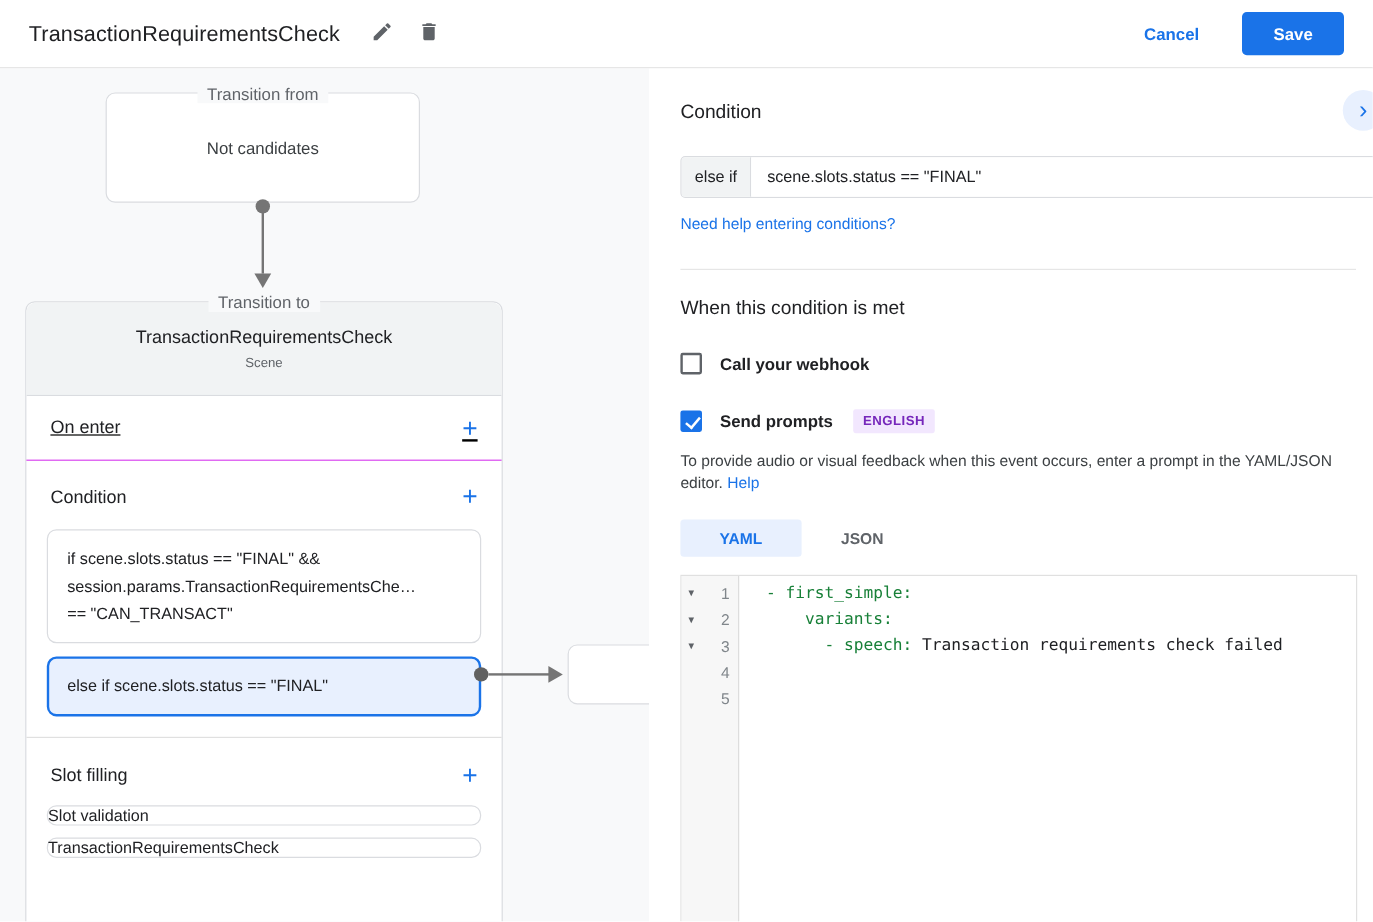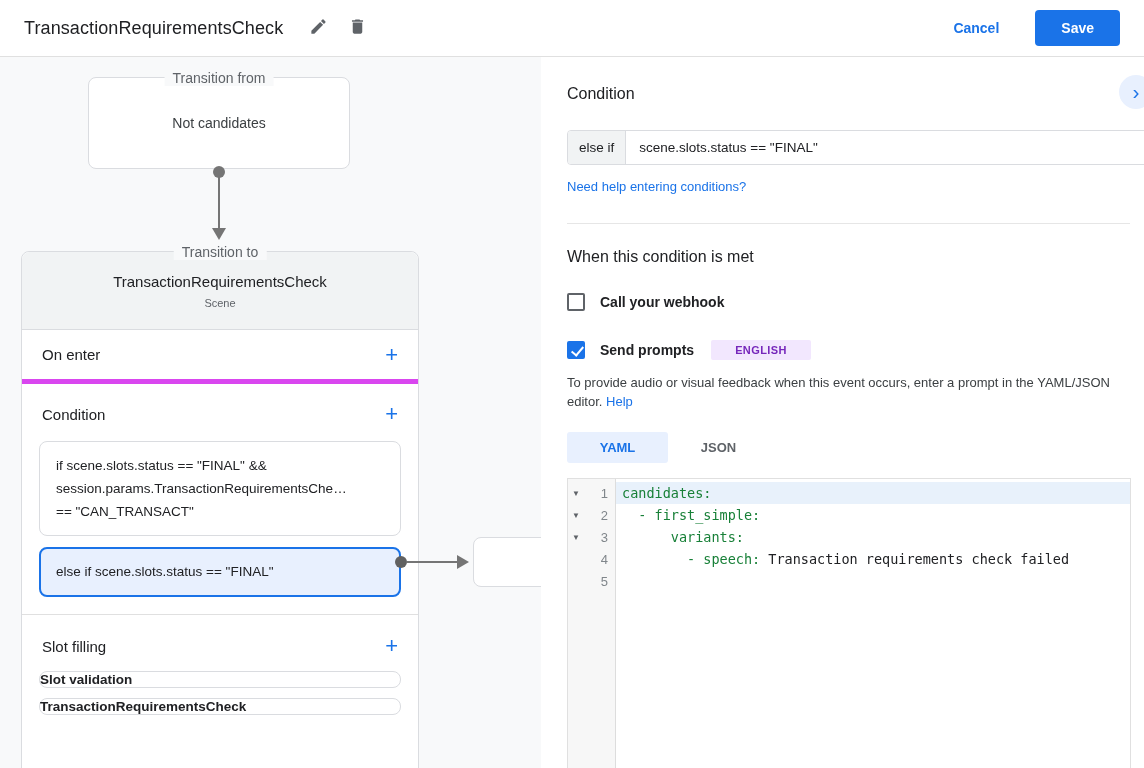--- a/index.html
+++ b/index.html
@@ -28,32 +28,32 @@
   .v-line { position:absolute; left:218px; top:115px; width:2px; height:56px; background:#757575; }
   .v-arrowhead { position:absolute; left:212px; top:171px; width:0; height:0; border-left:7px solid transparent; border-right:7px solid transparent; border-top:12px solid #757575; }
 
   .to-card { position:absolute; left:21px; top:194px; width:398px; height:580px; background:#fff; border:1px solid #dadce0; border-radius:8px; }
   .to-card .legend { top:-8px; }
   .card-header { background:#f1f3f4; border-bottom:1px solid #dadce0; border-radius:8px 8px 0 0; height:78px; display:flex; flex-direction:column; align-items:center; justify-content:center; }
   .card-title { font-size:15px; color:#202124; }
   .card-subtitle { font-size:11px; color:#5f6368; margin-top:7px; }
 
   .row-heading { display:flex; align-items:center; justify-content:space-between; padding:0 20px; }
-  .sec-onenter { height:54px; border-bottom:5px solid #d946ef; }
+  .sec-onenter { height:54px; border-bottom:1px solid #d946ef;text-decoration:underline; }
   .sec-label { font-size:15px; color:#202124; }
   .plus-btn { background:none; border:none; color:#1a73e8; font-size:22px; font-weight:normal; line-height:1; cursor:pointer; padding:0; }
 
   .sec-condition { border-bottom:1px solid #e0e0e0; padding:14px 0 17px; }
   .sec-condition .row-heading { height:32px; }
   .cond-box { margin:11px 17px 0; background:#fff; border:1px solid #dadce0; border-radius:8px; padding:12px 16px; font-size:13.5px; color:#202124; line-height:23px; cursor:pointer; }
   .cond-box.selected { background:#e8f0fe; border:2px solid #1a73e8; padding:13px 15px; line-height:20px; }
 
   .sec-slot { padding:16px 0; }
   .sec-slot .row-heading { height:30px; }
-  .slot-box { margin:10px 17px 0; background:#fff; border:1px solid #dadce0; border-radius:8px; font-size:13.5px; color:#202124; cursor:pointer;font-weight:bold; }
+  .slot-box { margin:10px 17px 0; background:#fff; border:1px solid #dadce0; border-radius:8px; font-size:13.5px; color:#202124; cursor:pointer; }
 
   .h-dot { position:absolute; left:395px; top:499px; width:12px; height:12px; border-radius:50%; background:#616161; }
   .h-line { position:absolute; left:407px; top:504px; width:51px; height:2px; background:#757575; }
   .h-arrowhead { position:absolute; left:457px; top:498px; width:0; height:0; border-top:7px solid transparent; border-bottom:7px solid transparent; border-left:12px solid #757575; }
   .target-box { position:absolute; left:473px; top:480px; width:90px; height:50px; background:#fff; border:1px solid #dadce0; border-radius:8px; cursor:pointer; }
 
   
   .panel-top { padding:28px 14px 0 26px; position:relative; }
   .panel-h { font-size:16px; color:#202124; font-weight:normal; }
   .collapse-btn { position:absolute; left:578px; top:18px; width:34px; height:34px; border-radius:50%; background:#e8f0fe; border:none; color:#1a73e8; font-size:21px; line-height:34px; text-align:center; cursor:pointer; padding:0; }
@@ -64,21 +64,21 @@
   .panel-divider { border-bottom:1px solid #e6e6e6; margin-top:28px; }
 
   .panel-met { padding:24px 14px 0 26px; }
   .check-row { display:flex; align-items:center; }
   .row-webhook { margin-top:27px; }
   .row-prompts { margin-top:29px; }
   .checkbox { width:18px; height:18px; border:2px solid #5f6368; border-radius:2px; background:#fff; flex:none; cursor:pointer; position:relative; }
   .checkbox.checked { border-color:#1a73e8; background:#1a73e8; }
   .checkbox.checked::after { content:""; position:absolute; left:5px; top:1px; width:5px; height:10px; border:solid #fff; border-width:0 2px 2px 0; transform:rotate(40deg); }
   .check-label { margin-left:15px; font-size:14px; font-weight:bold; color:#202124; }
-  .lang-badge { margin-left:17px; background:#f2e7fe; color:#7627bb; font-size:11px; font-weight:bold; letter-spacing:.4px; padding:4px 24px; border-radius:2px; }
+  .lang-badge { margin-left:17px; background:#f2e7fe; color:#7627bb; font-size:11px; font-weight:bold; letter-spacing:.4px; padding:4px 8px; border-radius:2px; }
   .met-desc { margin-top:13px; width:566px; font-size:13px; color:#3c4043; line-height:1.48; }
   .met-desc a { color:#1a73e8; text-decoration:none; }
 
   .tabs { display:flex; margin-top:21px; }
   .tab { width:101px; height:31px; display:flex; align-items:center; justify-content:center; font-size:13px; font-weight:bold; color:#5f6368; cursor:pointer; border-radius:3px; }
   .tab.active { background:#e8f0fe; color:#1a73e8; }
 
   .editor { margin-top:15px; width:564px; height:300px; border:1px solid #e0e0e0; display:flex; background:#fff; }
   .gutter { width:48px; background:#f7f7f7; border-right:1px solid #ddd; flex:none; padding-top:3px; }
   .gutter-row { height:22px; display:flex; align-items:center; }
@@ -230,21 +230,20 @@
             <div class="gutter-row">
               <span class="fold"></span>
               <span class="lnum">4</span>
             </div>
             <div class="gutter-row">
               <span class="fold"></span>
               <span class="lnum">5</span>
             </div>
           </div>
         <div class="code-area" id="editor-code">
-            <div class="code-line hl"><span class="c-green">candidates:</span></div>
             <div class="code-line"><span class="c-green">  - first_simple:</span></div>
             <div class="code-line"><span class="c-green">      variants:</span></div>
             <div class="code-line"><span class="c-green">        - speech: </span><span class="c-plain">Transaction requirements check failed</span></div>
             <div class="code-line"></div>
           </div>
       </div>
     </div>
   </div>
 </div>
 

